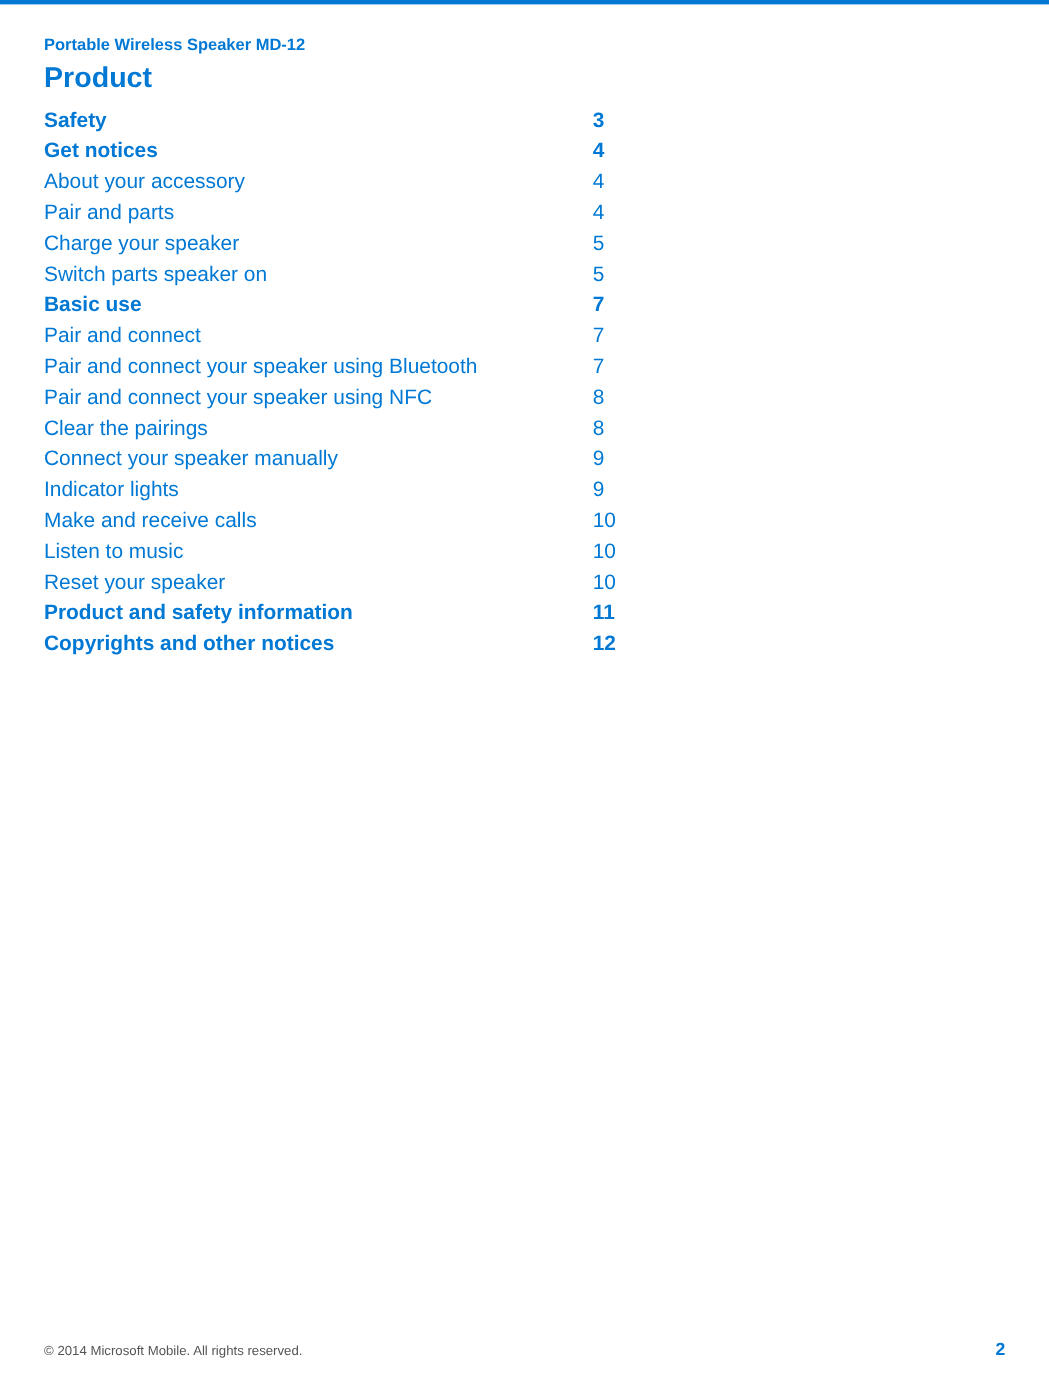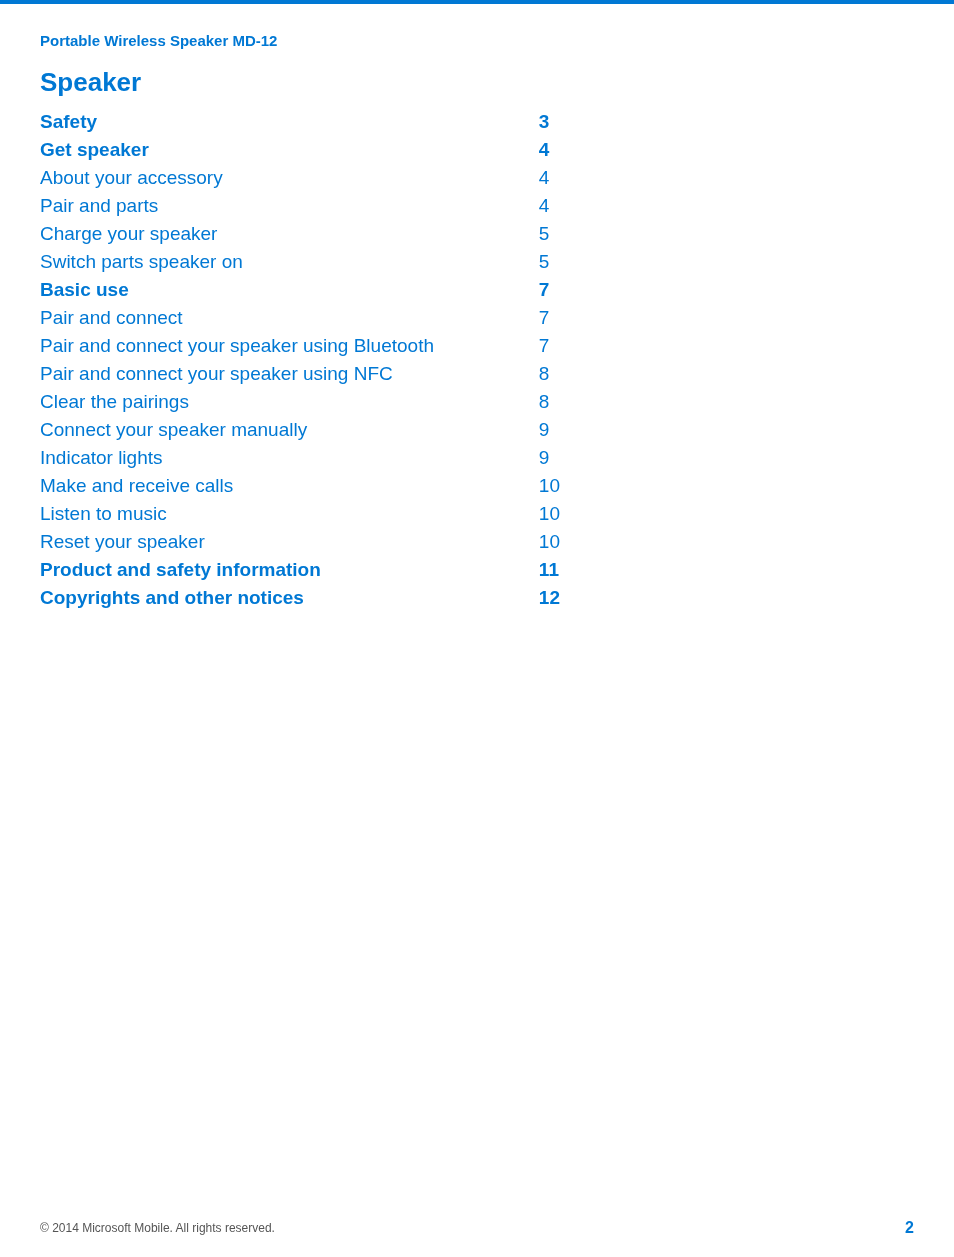--- a/index.html
+++ b/index.html
@@ -33,21 +33,21 @@
       font-weight: bold;
       color: #0078d4;
       line-height: 1.2;
       margin-bottom: 2px;
     }
 
     .subtitle {
       font-size: 15px;
       font-weight: bold;
       color: #0078d4;
-      margin-bottom: 18px;
+      margin-bottom: 6px;
     }
 
     .contents-title {
       font-size: 26px;
       font-weight: bold;
       color: #0078d4;
       margin-bottom: 10px;
     }
 
     .toc-table {
@@ -100,30 +100,30 @@
     }
   </style>
 </head>
 <body>
 
 <div class="top-border"></div>
 
 <div class="page-container">
   <p class="subtitle">Portable Wireless Speaker MD-12</p>
 
-  <h2 class="contents-title">Speaker</h2>
+  <h2 class="contents-title">Product</h2>
 
   <table class="toc-table">
     <tbody id="toc-body">
     <tr class="toc-bold">
           <td>Safety</td>
           <td>3</td>
         </tr>
         <tr class="toc-bold">
-          <td>Get speaker</td>
+          <td>Get notices</td>
           <td>4</td>
         </tr>
         <tr>
           <td>About your accessory</td>
           <td>4</td>
         </tr>
         <tr>
           <td>Pair and parts</td>
           <td>4</td>
         </tr>

